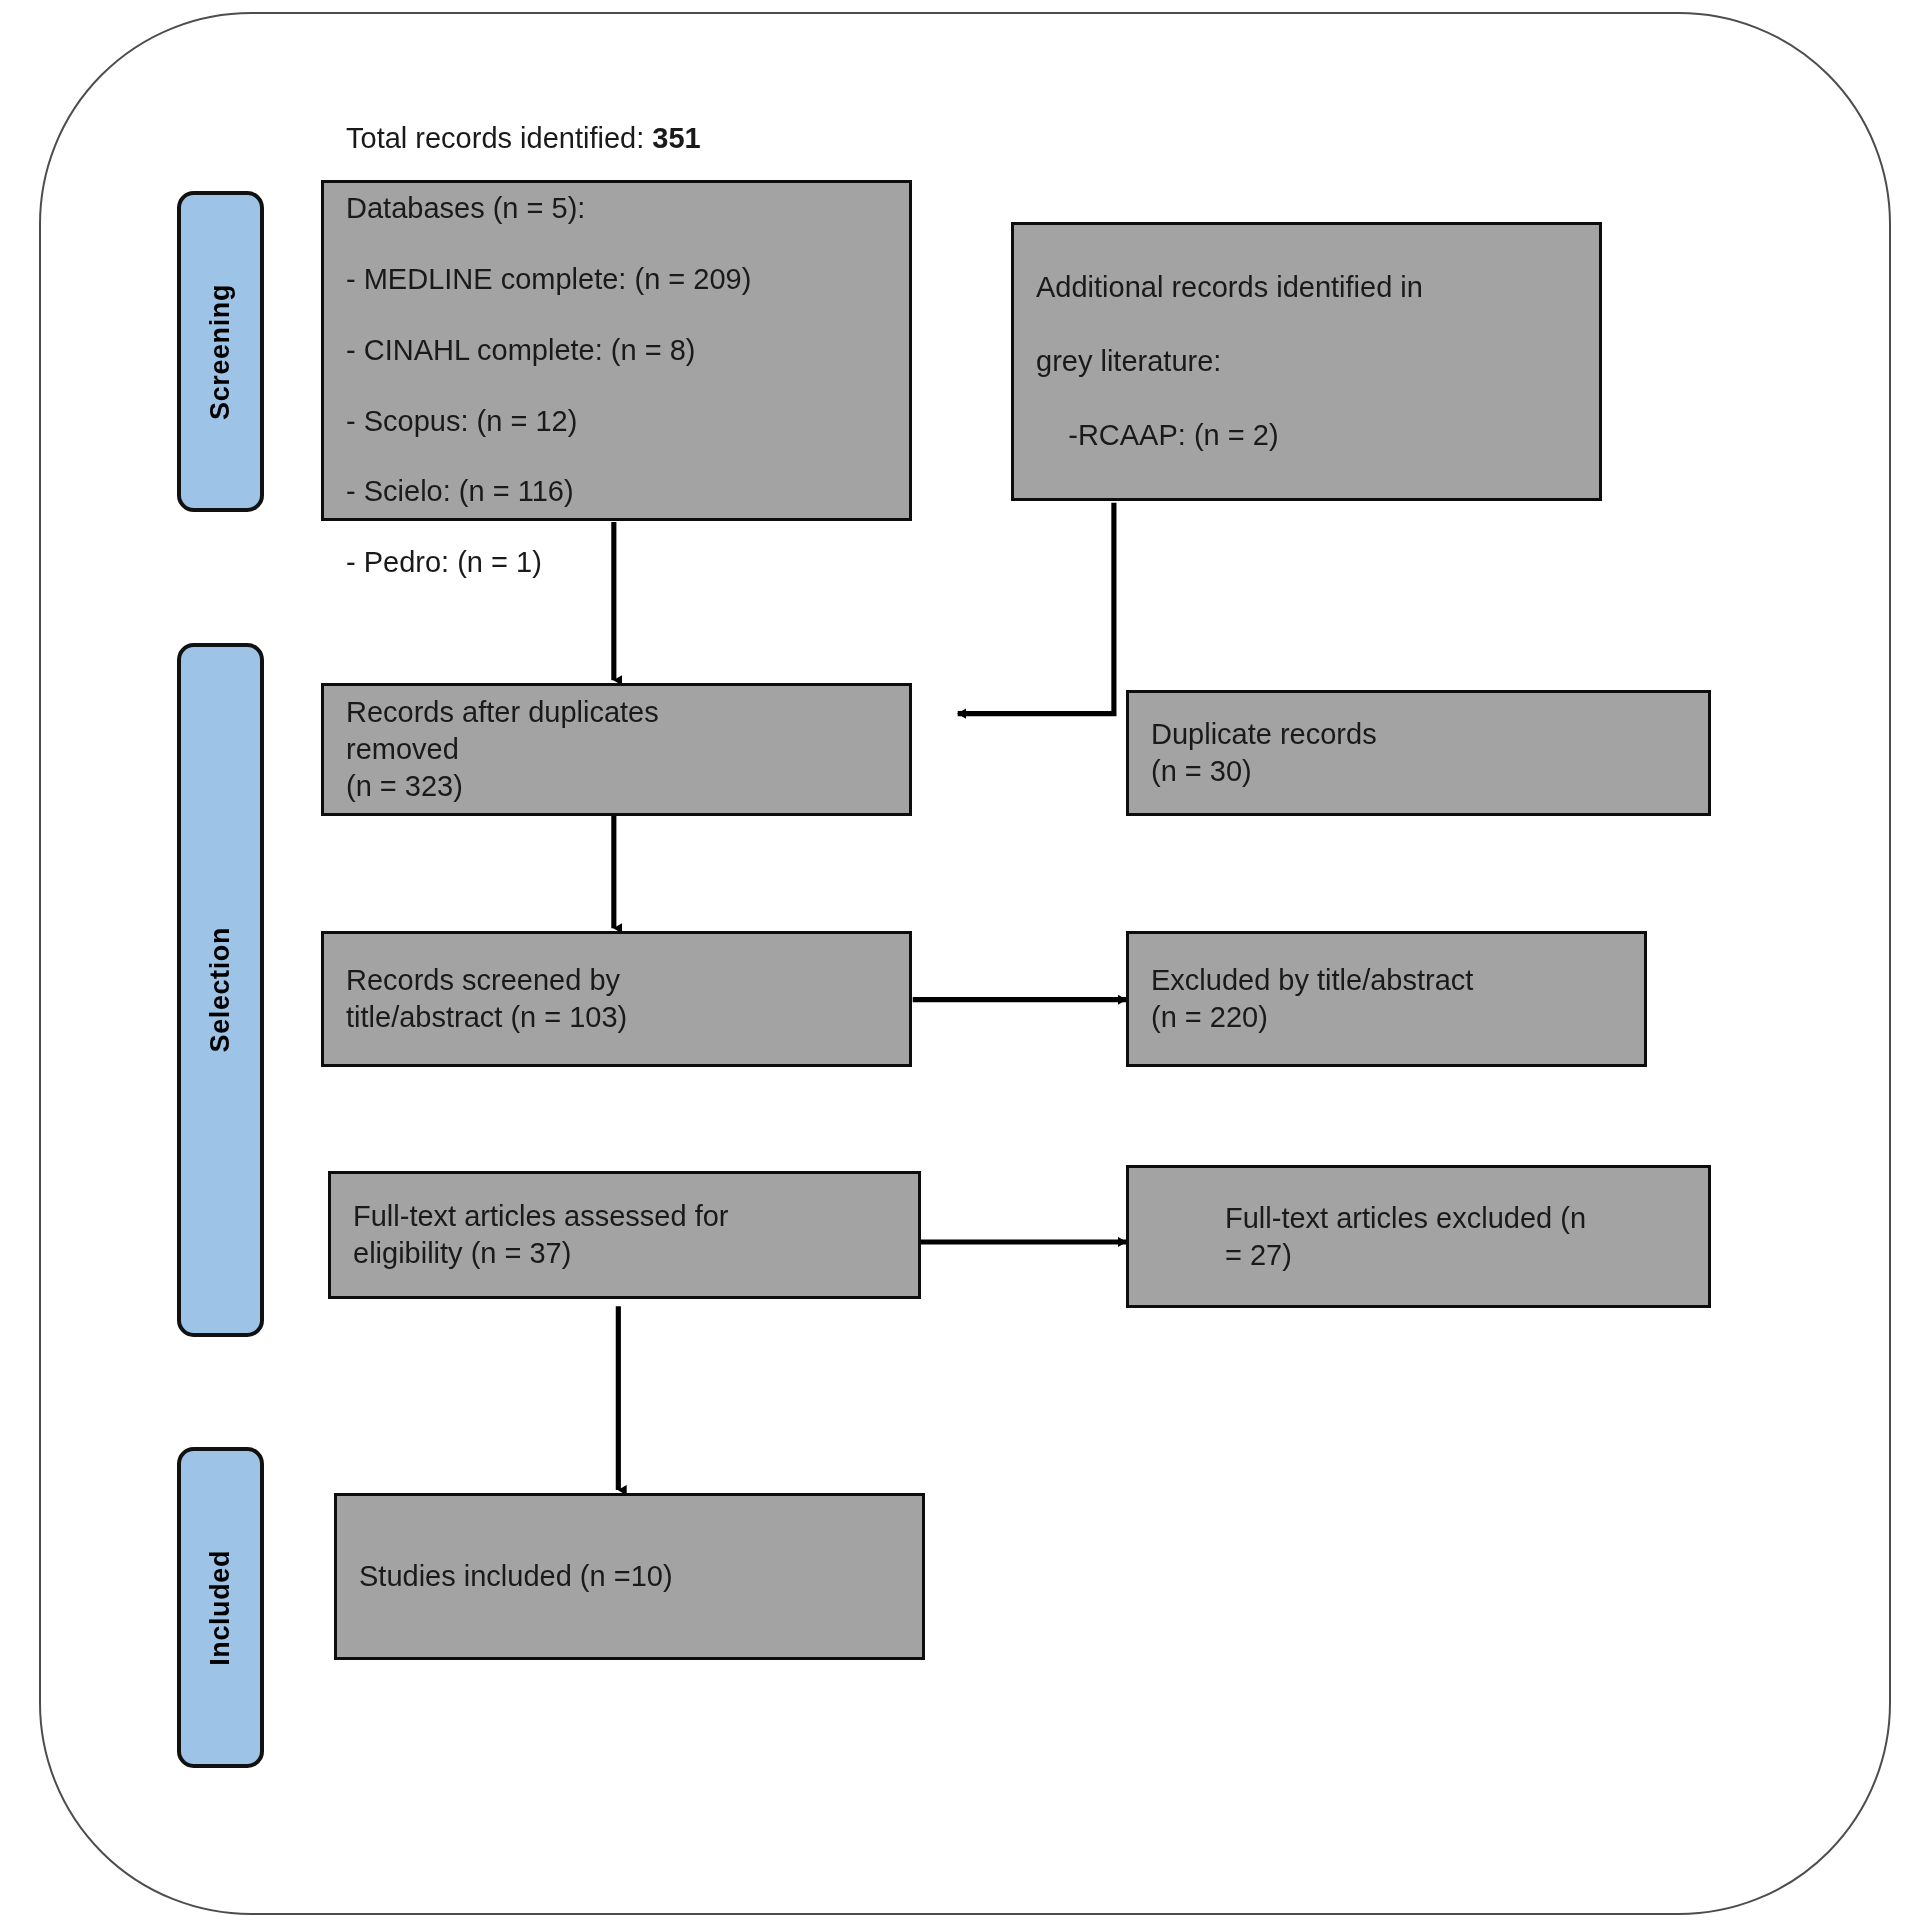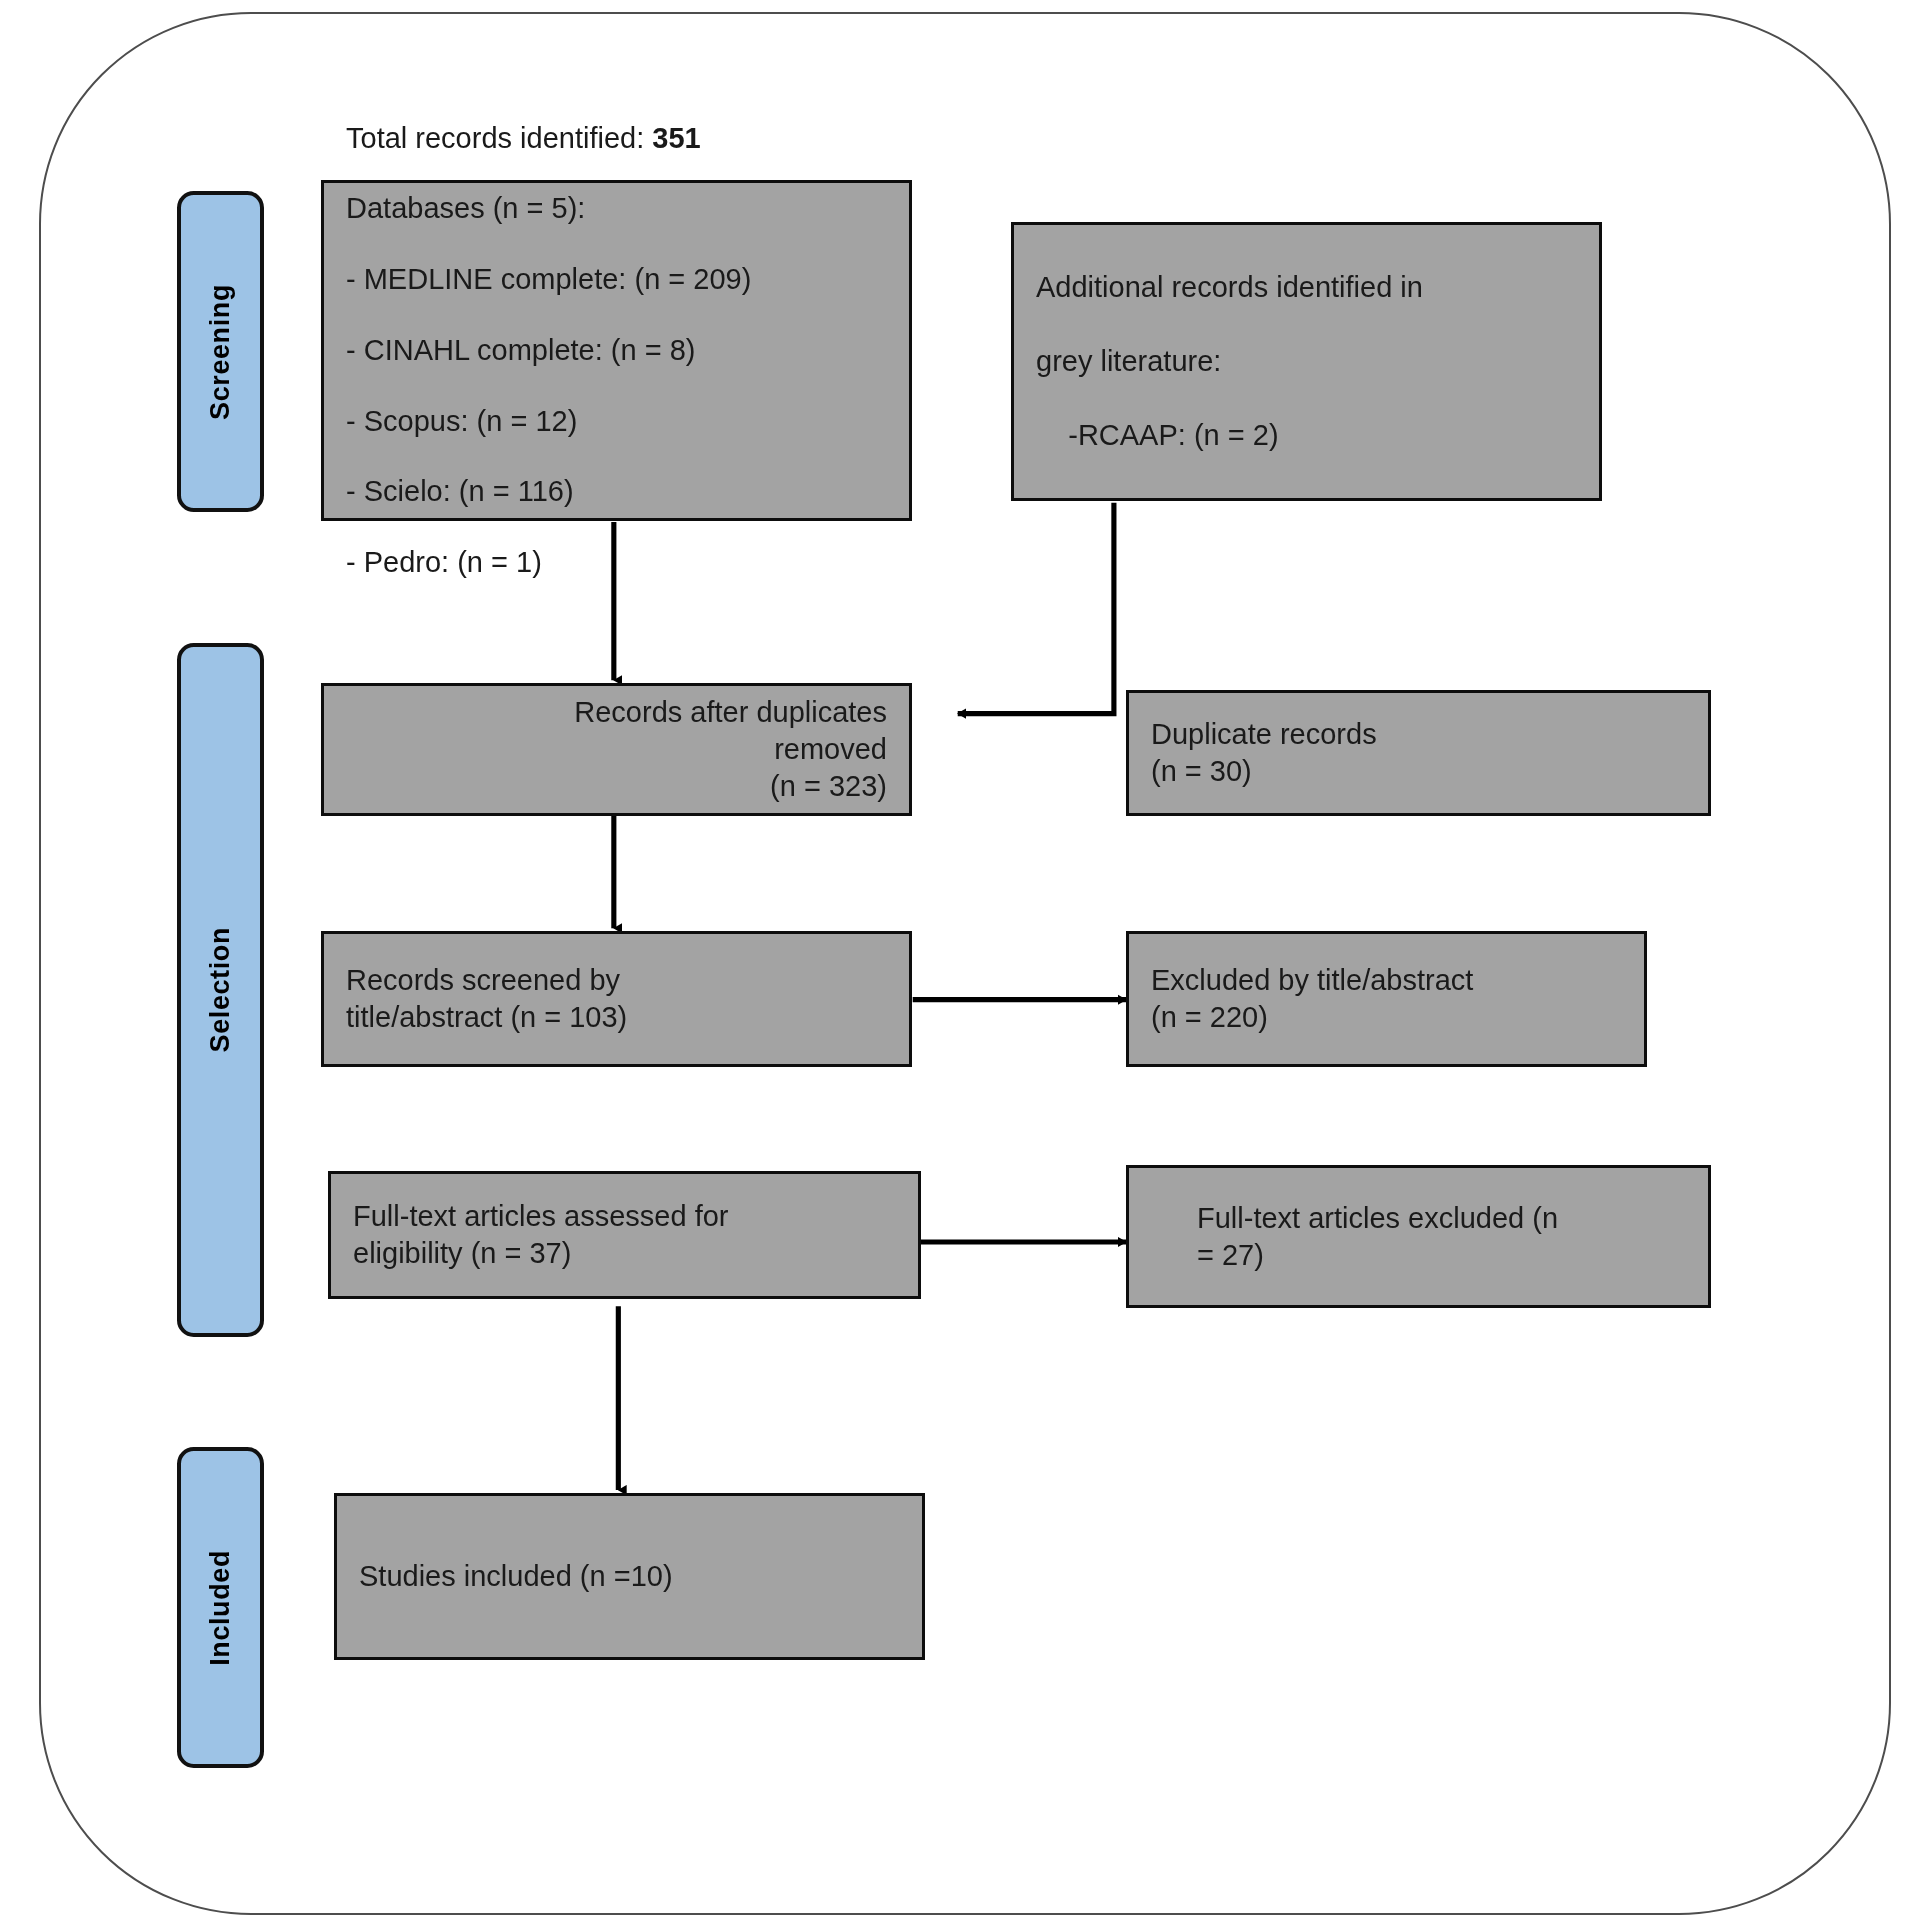--- a/index.html
+++ b/index.html
@@ -140,21 +140,21 @@
   </div>
 
   <div class="box" style="left:1011px; top:222px; width:591px; height:279px;">
     <div class="box-text">
       <div>Additional records identified in</div>
       <div>grey literature:</div>
       <div style="white-space:pre;">    -RCAAP: (n = 2)</div>
     </div>
   </div>
 
-  <div class="box" style="left:321px; top:683px; width:591px; height:133px;text-align:right;">
+  <div class="box" style="left:321px; top:683px; width:591px; height:133px;">
     <div class="box-text">Records after duplicates
 removed
 (n = 323)</div>
   </div>
 
   <div class="box" style="left:1126px; top:690px; width:585px; height:126px;">
     <div class="box-text">Duplicate records
 (n = 30)</div>
   </div>
 
@@ -167,21 +167,21 @@
     <div class="box-text">Excluded by title/abstract
 (n = 220)</div>
   </div>
 
   <div class="box" style="left:328px; top:1171px; width:593px; height:128px;">
     <div class="box-text">Full-text articles assessed for
 eligibility (n = 37)</div>
   </div>
 
   <div class="box" style="left:1126px; top:1165px; width:585px; height:143px;">
-    <div class="box-text" style="padding-left:68px;">Full-text articles excluded (n
+    <div class="box-text" style="padding-left:96px;">Full-text articles excluded (n
 = 27)</div>
   </div>
 
   <div class="box" style="left:334px; top:1493px; width:591px; height:167px;">
     <div class="box-text">Studies included (n =10)</div>
   </div>
 
 </div>
 
 

